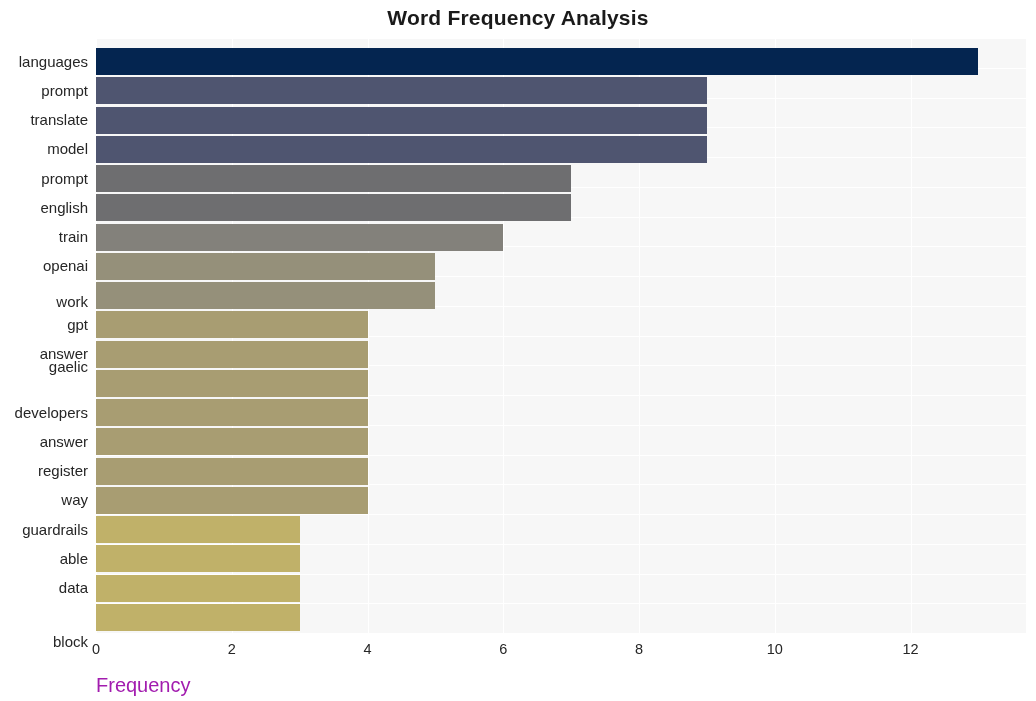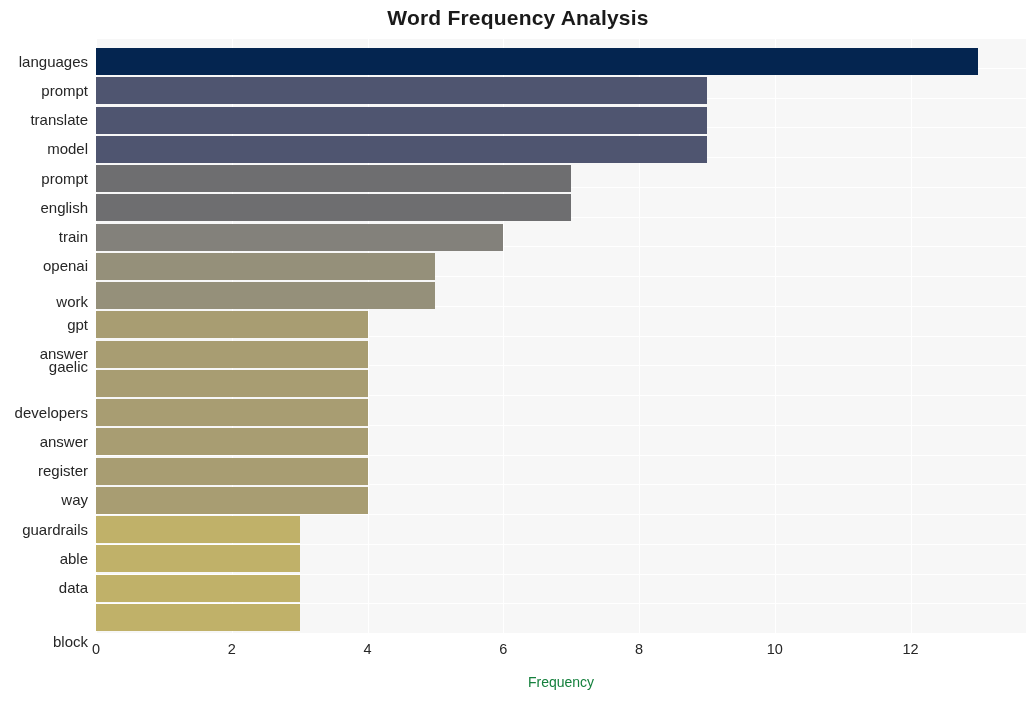--- a/index.html
+++ b/index.html
@@ -111,23 +111,22 @@
     text-align: center;
     font-size: 14.5px;
     color: #262626;
   }
 
   #xaxis-title {
     position: absolute;
     left: 96px;
     top: 674px;
     width: 930px;
-    text-align: center;
-    font-size: 14px;
-    color: #15803d;
+    font-size: 20px;
+    color: #a21caf;
   }
 </style>
 </head>
 <body>
 
 <div id="chart-figure">
 
   <div id="chart-title">Word Frequency Analysis</div>
 
   <div id="plot-area">

